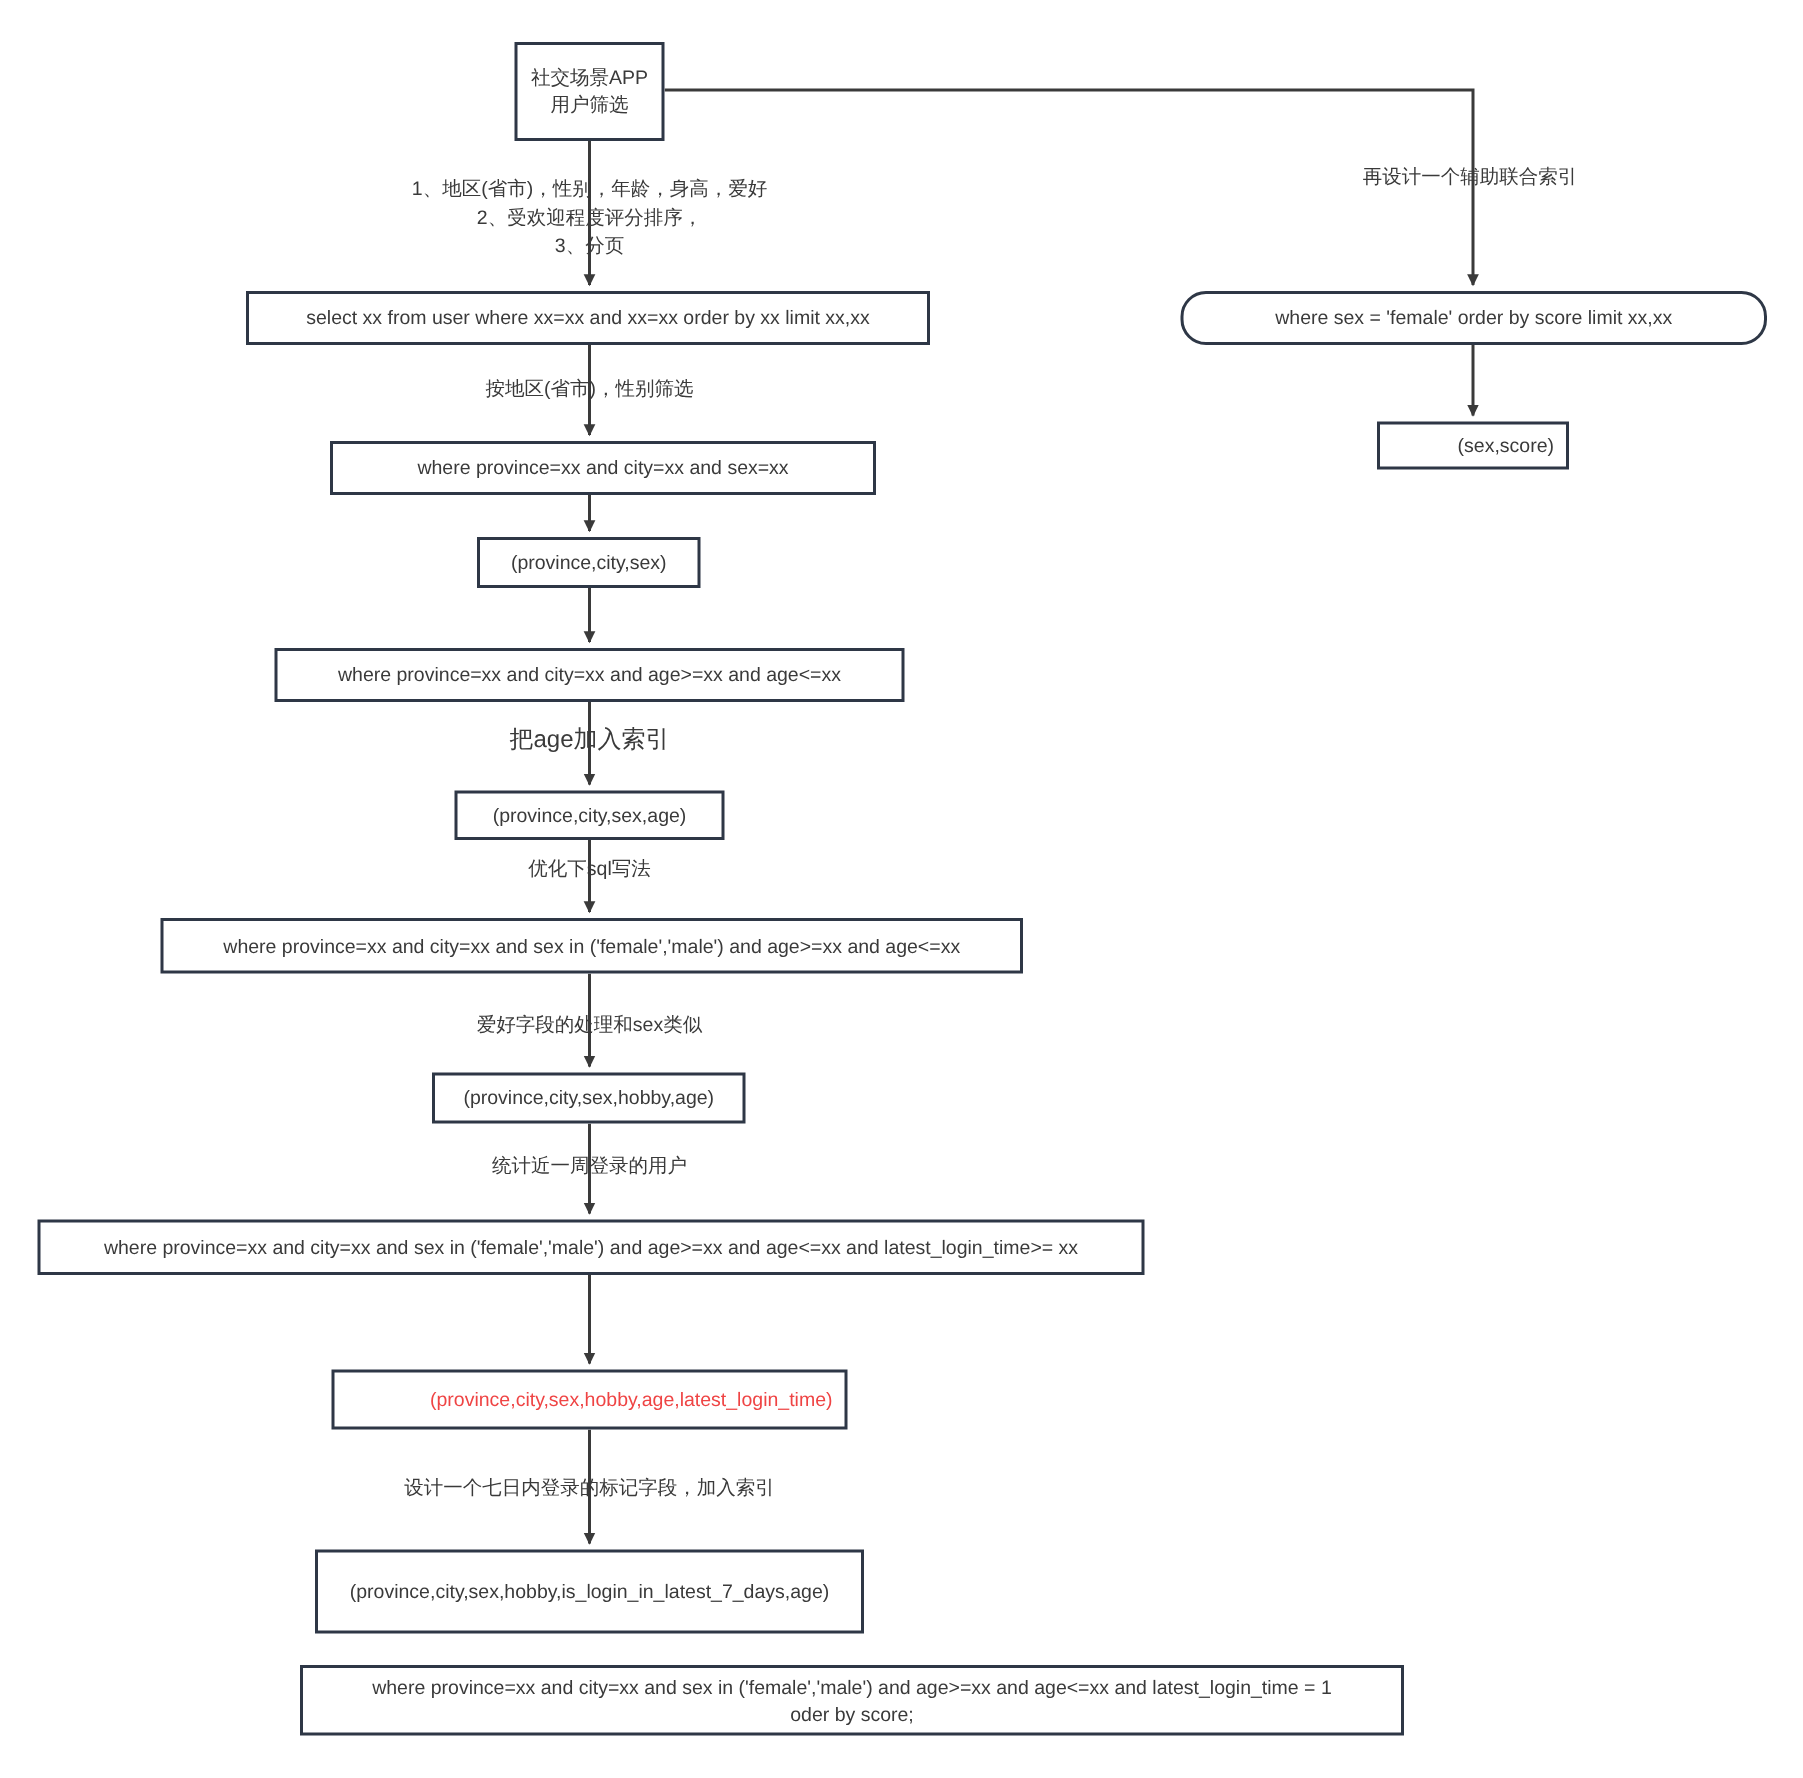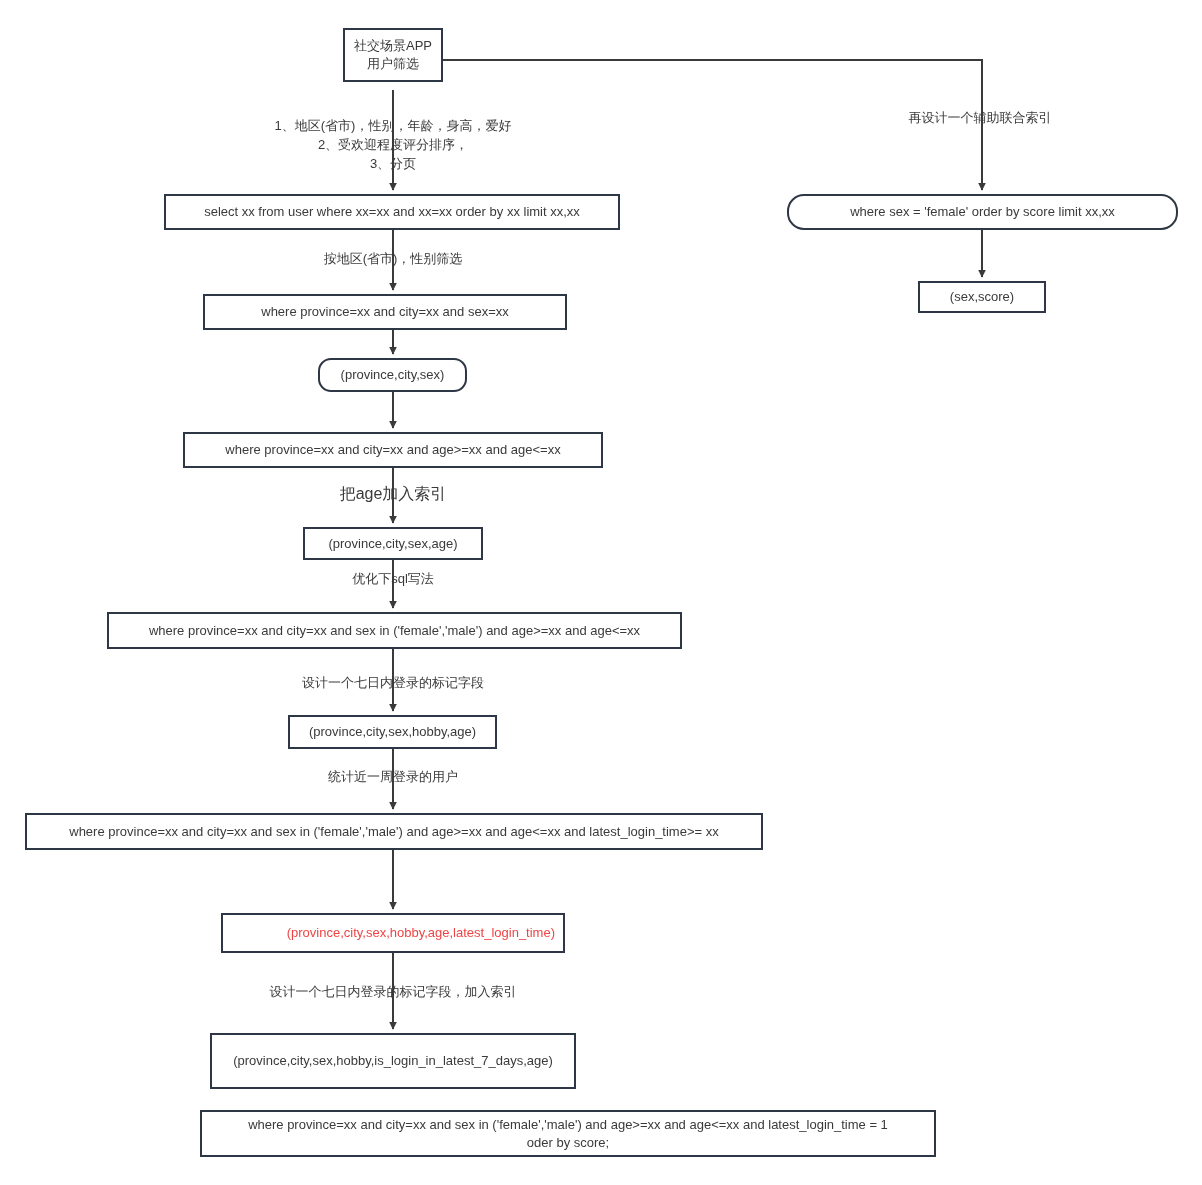--- a/index.html
+++ b/index.html
@@ -75,37 +75,37 @@
         <path d="M 393 468 L 393 523" fill="none" stroke="#3a3a3a" stroke-width="2" marker-end="url(#arrowhead)"></path>
         <path d="M 393 560 L 393 608" fill="none" stroke="#3a3a3a" stroke-width="2" marker-end="url(#arrowhead)"></path>
         <path d="M 393 649 L 393 711" fill="none" stroke="#3a3a3a" stroke-width="2" marker-end="url(#arrowhead)"></path>
         <path d="M 393 749 L 393 809" fill="none" stroke="#3a3a3a" stroke-width="2" marker-end="url(#arrowhead)"></path>
         <path d="M 393 850 L 393 909" fill="none" stroke="#3a3a3a" stroke-width="2" marker-end="url(#arrowhead)"></path>
         <path d="M 393 953 L 393 1029" fill="none" stroke="#3a3a3a" stroke-width="2" marker-end="url(#arrowhead)"></path>
       </g>
   </svg>
 
   <div id="node-layer">
-      <div class="node" style="left: 343px; top: 28px; width: 100px; height: 54px; font-size: 13px; border-color: rgb(46, 55, 70); color: rgb(58, 58, 58);">
+      <div class="node" style="left: 343px; top: 28px; width: 100px; height: 66px; font-size: 13px; border-color: rgb(46, 55, 70); color: rgb(58, 58, 58);">
         <span class="node-text">社交场景APP
 用户筛选</span>
       </div>
       <div class="node" style="left: 164px; top: 194px; width: 456px; height: 36px; font-size: 13px; border-color: rgb(46, 55, 70); color: rgb(58, 58, 58);">
         <span class="node-text">select xx from user where xx=xx and xx=xx order by xx limit xx,xx</span>
       </div>
       <div class="node" style="left: 787px; top: 194px; width: 391px; height: 36px; font-size: 13px; border-color: rgb(46, 55, 70); color: rgb(58, 58, 58); border-radius: 17px;">
         <span class="node-text">where sex = 'female' order by score limit xx,xx</span>
       </div>
-      <div class="node" style="left: 918px; top: 281px; width: 128px; height: 32px; font-size: 13px; border-color: rgb(46, 55, 70); color: rgb(58, 58, 58);">
+      <div class="node" style="left: 918px; top: 281px; width: 128px; height: 32px; font-size: 13px; border-color: rgb(46, 55, 70); color: rgb(58, 58, 58); text-align: right;">
         <span class="node-text">(sex,score)</span>
       </div>
-      <div class="node" style="left: 203px; top: 294px; width: 364px; height: 36px; font-size: 13px; border-color: rgb(46, 55, 70); color: rgb(58, 58, 58);">
+      <div class="node" style="left: 220px; top: 294px; width: 364px; height: 36px; font-size: 13px; border-color: rgb(46, 55, 70); color: rgb(58, 58, 58);">
         <span class="node-text">where  province=xx and city=xx and sex=xx</span>
       </div>
-      <div class="node" style="left: 318px; top: 358px; width: 149px; height: 34px; font-size: 13px; border-color: rgb(46, 55, 70); color: rgb(58, 58, 58); border-radius: 13px;">
+      <div class="node" style="left: 318px; top: 358px; width: 149px; height: 34px; font-size: 13px; border-color: rgb(46, 55, 70); color: rgb(58, 58, 58);">
         <span class="node-text">(province,city,sex)</span>
       </div>
       <div class="node" style="left: 183px; top: 432px; width: 420px; height: 36px; font-size: 13px; border-color: rgb(46, 55, 70); color: rgb(58, 58, 58);">
         <span class="node-text">where  province=xx and city=xx and age&gt;=xx and age&lt;=xx</span>
       </div>
       <div class="node" style="left: 303px; top: 527px; width: 180px; height: 33px; font-size: 13px; border-color: rgb(46, 55, 70); color: rgb(58, 58, 58);">
         <span class="node-text">(province,city,sex,age)</span>
       </div>
       <div class="node" style="left: 107px; top: 612px; width: 575px; height: 37px; font-size: 13px; border-color: rgb(46, 55, 70); color: rgb(58, 58, 58);">
         <span class="node-text">where province=xx and city=xx and sex in ('female','male') and age&gt;=xx and age&lt;=xx</span>
@@ -128,18 +128,18 @@
       </div>
     </div>
   <div id="label-layer">
       <div class="edge-label" style="left: 203px; top: 117px; width: 380px; font-size: 13px; color: rgb(58, 58, 58);">1、地区(省市)，性别，年龄，身高，爱好
 2、受欢迎程度评分排序，
 3、分页</div>
       <div class="edge-label" style="left: 860px; top: 109px; width: 240px; font-size: 13px; color: rgb(58, 58, 58);">再设计一个辅助联合索引</div>
       <div class="edge-label" style="left: 273px; top: 250px; width: 240px; font-size: 13px; color: rgb(58, 58, 58);">按地区(省市)，性别筛选</div>
       <div class="edge-label" style="left: 303px; top: 482px; width: 180px; font-size: 16px; color: rgb(58, 58, 58);">把age加入索引</div>
       <div class="edge-label" style="left: 303px; top: 570px; width: 180px; font-size: 13px; color: rgb(58, 58, 58);">优化下sql写法</div>
-      <div class="edge-label" style="left: 273px; top: 674px; width: 240px; font-size: 13px; color: rgb(58, 58, 58);">设计一个七日内登录的标记字段</div>
+      <div class="edge-label" style="left: 273px; top: 674px; width: 240px; font-size: 13px; color: rgb(58, 58, 58);">爱好字段的处理和sex类似</div>
       <div class="edge-label" style="left: 273px; top: 768px; width: 240px; font-size: 13px; color: rgb(58, 58, 58);">统计近一周登录的用户</div>
       <div class="edge-label" style="left: 233px; top: 983px; width: 320px; font-size: 13px; color: rgb(58, 58, 58);">设计一个七日内登录的标记字段，加入索引</div>
     </div>
 
 </div>
 
 </body></html>

